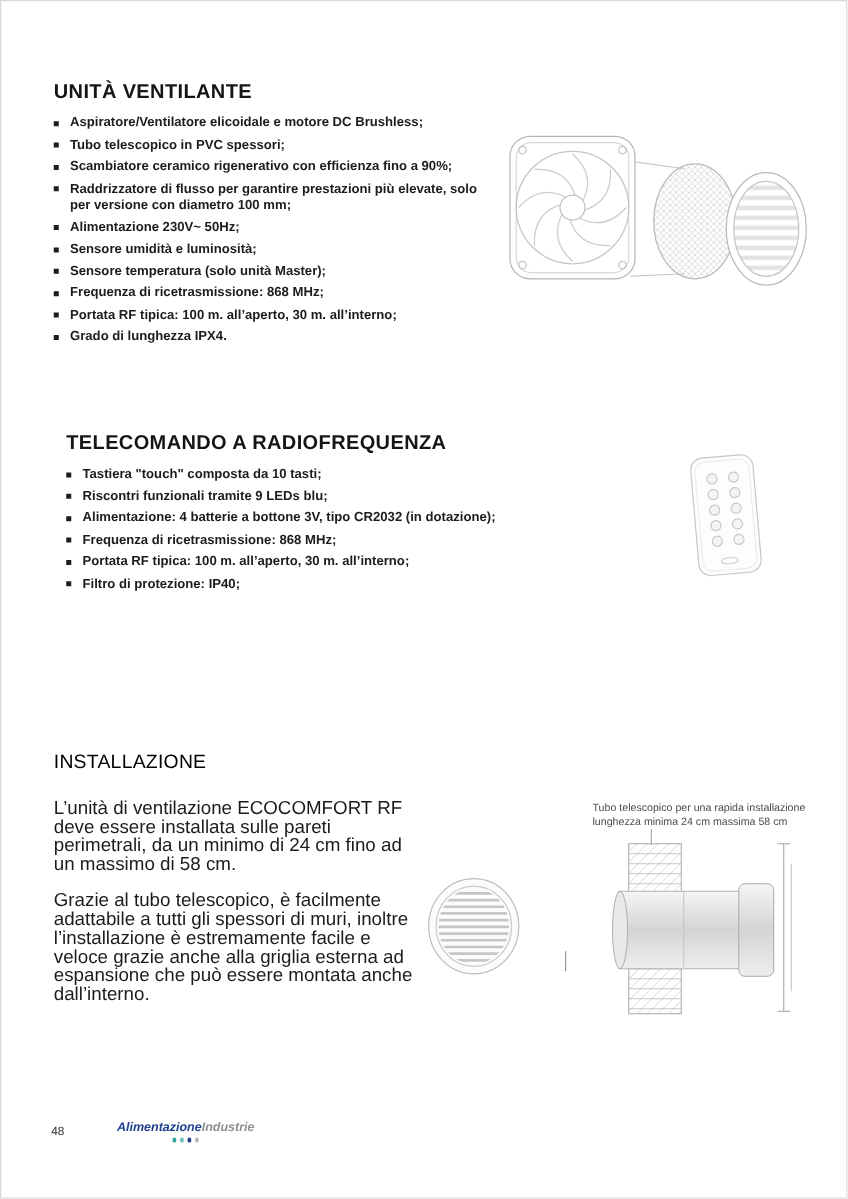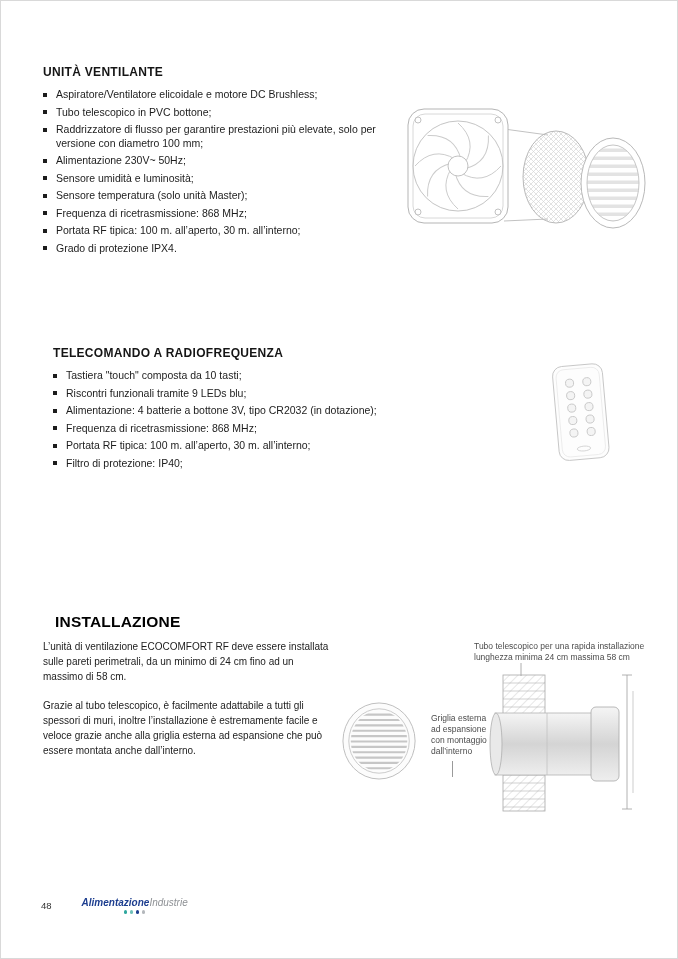--- a/index.html
+++ b/index.html
@@ -10,43 +10,43 @@
     margin: 0 auto;
     background: #ffffff;
     border: 1px solid #d9d9d9;
     font-family: "Liberation Sans", sans-serif;
     color: #1c1c1c;
     overflow: hidden;
   }
   .abs { position: absolute; }
 
   .sec-title {
-    font-size: 12px; font-weight: 700; letter-spacing: .3px;
+    font-size: 16px; font-weight: 700; letter-spacing: .3px;
     margin: 0 0 9px 0; color: #151515;
   }
-  ul.bullets { list-style: none; margin: 0; padding: 0; }
+  ul.bullets { list-style: none; margin: 0; padding: 0; font-weight: bold; }
   li.bullet-item {
     display: flex; gap: 9px; margin-bottom: 4px;
     font-size: 10.5px; line-height: 13.5px;
   }
   .sq { flex: 0 0 auto; width: 4px; height: 4px; background: #1c1c1c; margin-top: 4.5px; }
 
-  .install-title { font-size: 15.5px; font-weight: 700; letter-spacing: .2px; margin: 12px; color: #000; }
-  .para { font-size: 10px; line-height: 15px; margin: 0 14px 14px 0; }
+  .install-title { font-size: 15.5px; font-weight: 400; letter-spacing: .2px; margin: 0; color: #000; }
+  .para { font-size: 15px; line-height: 15px; margin: 0 14px 14px 0; }
 
   .annot { font-size: 8.5px; line-height: 11px; color: #4c4c4c; }
 
   .leader { position: absolute; width: 0; border-left: 1px solid #9a9a9a; }
 
-  .footer { position: absolute; left: 40px; top: 896px; display: flex; align-items: flex-start; gap: 30px; }
+  .footer { position: absolute; left: 40px; top: 896px; display: flex; align-items: flex-start; gap: 42px; }
   .pagenum { font-size: 9.5px; color: #333; padding-top: 3px; }
   .logo { display: flex; flex-direction: column; align-items: center; gap: 2px; }
   .logo-text { font-size: 10px; font-style: italic; font-weight: 700; white-space: nowrap; }
   .logo-brand { color: #1d3e8f; }
-  .logo-suffix { color: #8d9094; font-weight: 400; }
+  .logo-suffix { color: #8d9094; font-weight: 700; }
   .logo-dots { display: flex; gap: 2.5px; }
   .logo-dots span { width: 3.5px; height: 3.5px; border-radius: 50%; display: block; }
   .d1 { background: #2fa79e; } .d2 { background: #6fc0b8; }
   .d3 { background: #1d3e8f; } .d4 { background: #b4b8bc; }
 
   .fig-remote-wrap { transform: rotate(-5deg); }
 </style>
 </head>
 <body>
 
@@ -56,23 +56,27 @@
     <h2 class="sec-title">UNITÀ VENTILANTE</h2>
     <ul class="bullets">
 
         <li class="bullet-item">
           <span class="sq"></span>
           <span>Aspiratore/Ventilatore elicoidale e motore DC Brushless;</span>
         </li>
 
         <li class="bullet-item">
           <span class="sq"></span>
-          <span>Tubo telescopico in PVC bottone;</span>
-        </li>
-
+          <span>Tubo telescopico in PVC spessori;</span>
+        </li>
+
+        <li class="bullet-item">
+          <span class="sq"></span>
+          <span>Scambiatore ceramico rigenerativo con efficienza fino a 90%;</span>
+        </li>
 
 
         <li class="bullet-item">
           <span class="sq"></span>
           <span>Raddrizzatore di flusso per garantire prestazioni più elevate, solo per versione con diametro 100 mm;</span>
         </li>
 
         <li class="bullet-item">
           <span class="sq"></span>
           <span>Alimentazione 230V~ 50Hz;</span>
@@ -93,21 +97,21 @@
           <span>Frequenza di ricetrasmissione: 868 MHz;</span>
         </li>
 
         <li class="bullet-item">
           <span class="sq"></span>
           <span>Portata RF tipica: 100 m. all’aperto, 30 m. all’interno;</span>
         </li>
 
         <li class="bullet-item">
           <span class="sq"></span>
-          <span>Grado di protezione IPX4.</span>
+          <span>Grado di lunghezza IPX4.</span>
         </li>
       </ul>
   </section>
 
   <div class="abs" style="left:405px; top:98px;">
     <svg width="240" height="150" viewBox="0 0 240 150">
       <defs>
         <pattern id="mesh" width="5" height="5" patternUnits="userSpaceOnUse">
           <path d="M0,5 L5,0 M0,0 L5,5" stroke="#d6d6d6" stroke-width="0.7"></path>
         </pattern>
@@ -203,21 +207,20 @@
 
   <h2 class="abs install-title" style="left:42px; top:600px;">INSTALLAZIONE</h2>
 
   <div class="abs" style="left:42px; top:638px; width:302px;">
     <p class="para">L’unità di ventilazione ECOCOMFORT RF deve essere installata sulle pareti perimetrali, da un minimo di 24 cm fino ad un massimo di 58 cm.</p>
     <p class="para">Grazie al tubo telescopico, è facilmente adattabile a tutti gli spessori di muri, inoltre l’installazione è estremamente facile e veloce grazie anche alla griglia esterna ad espansione che può essere montata anche dall’interno.</p>
   </div>
 
   <div class="abs annot" style="left:444px; top:640px; width:198px;margin-left:29px;">Tubo telescopico per una rapida installazione lunghezza minima 24 cm massima 58 cm</div>
 
-  <div class="abs annot" style="left:430px; top:712px; width:60px;">Griglia esterna ad espansione con montaggio dall’interno</div>
   <div class="leader" style="left:451px; top:760px; height:16px;"></div>
 
   <div class="abs" style="left:340px; top:700px;">
     <svg width="78" height="80" viewBox="0 0 80 82">
       <defs>
         <clipPath id="gclip">
             <ellipse cx="39" cy="41" rx="29" ry="31"></ellipse>
           </clipPath>
       </defs>
       <ellipse cx="39" cy="41" rx="37" ry="39" fill="#fcfcfc" stroke="#bdbdbd"></ellipse>

